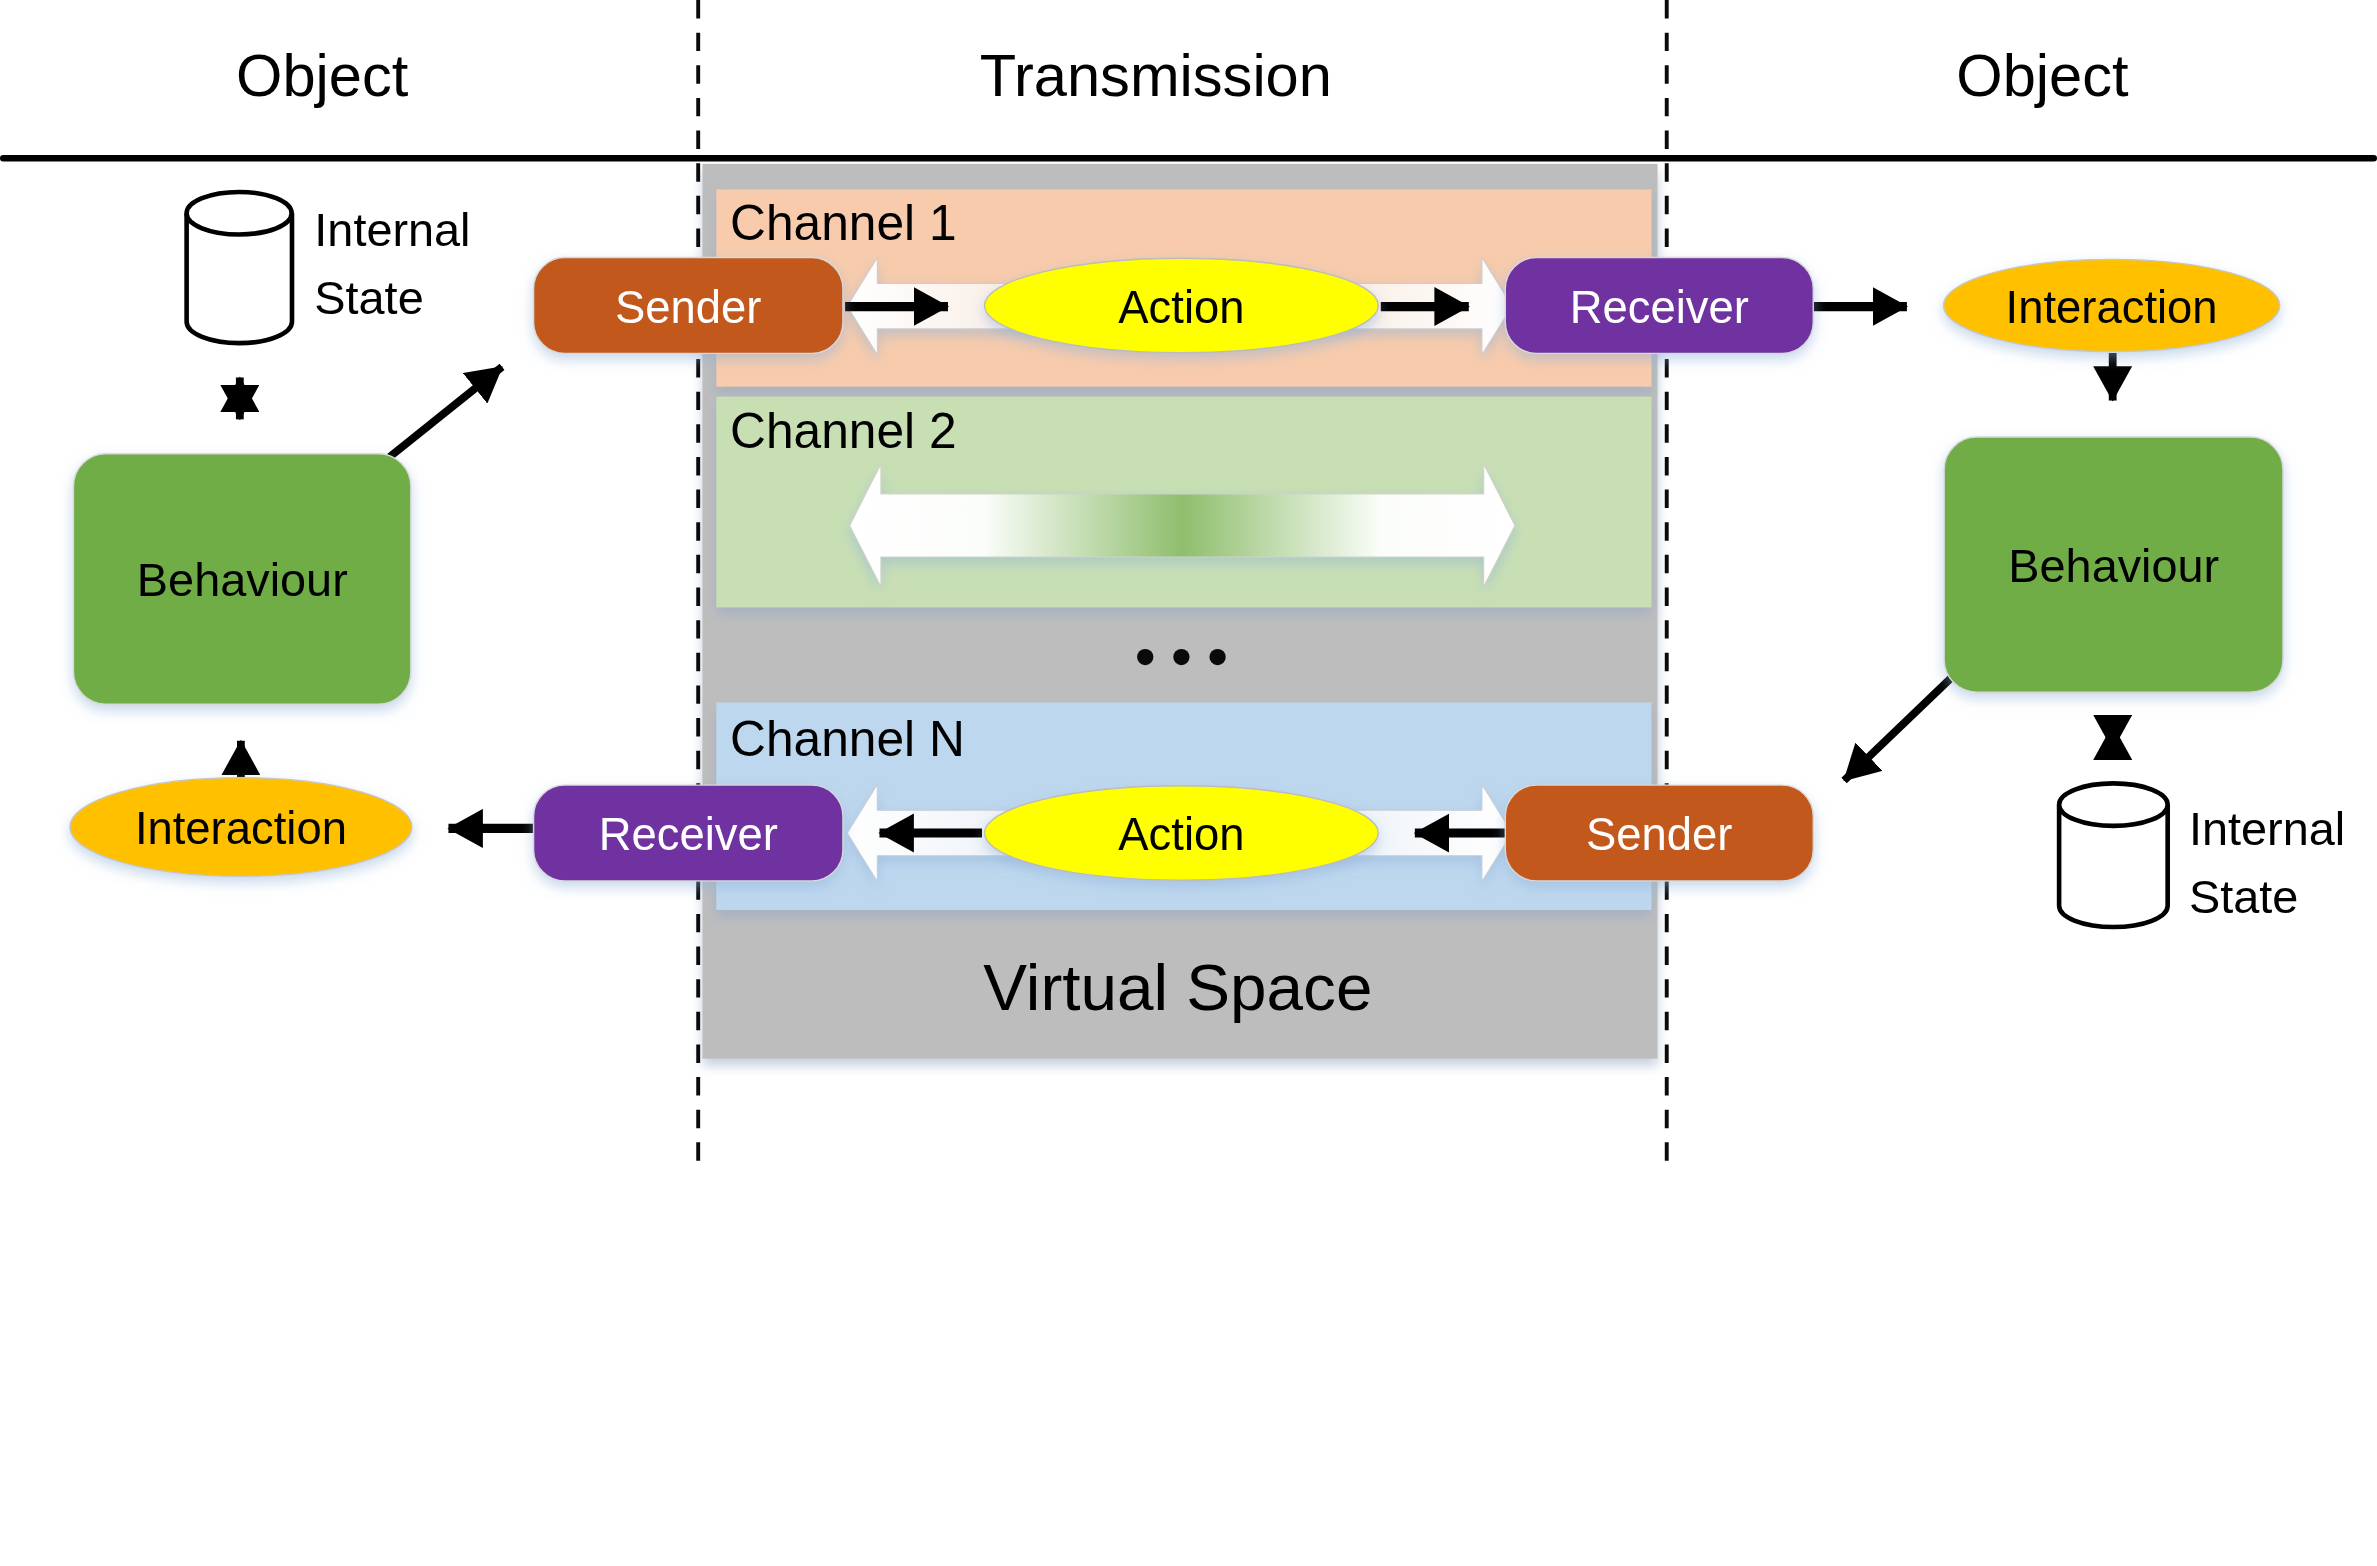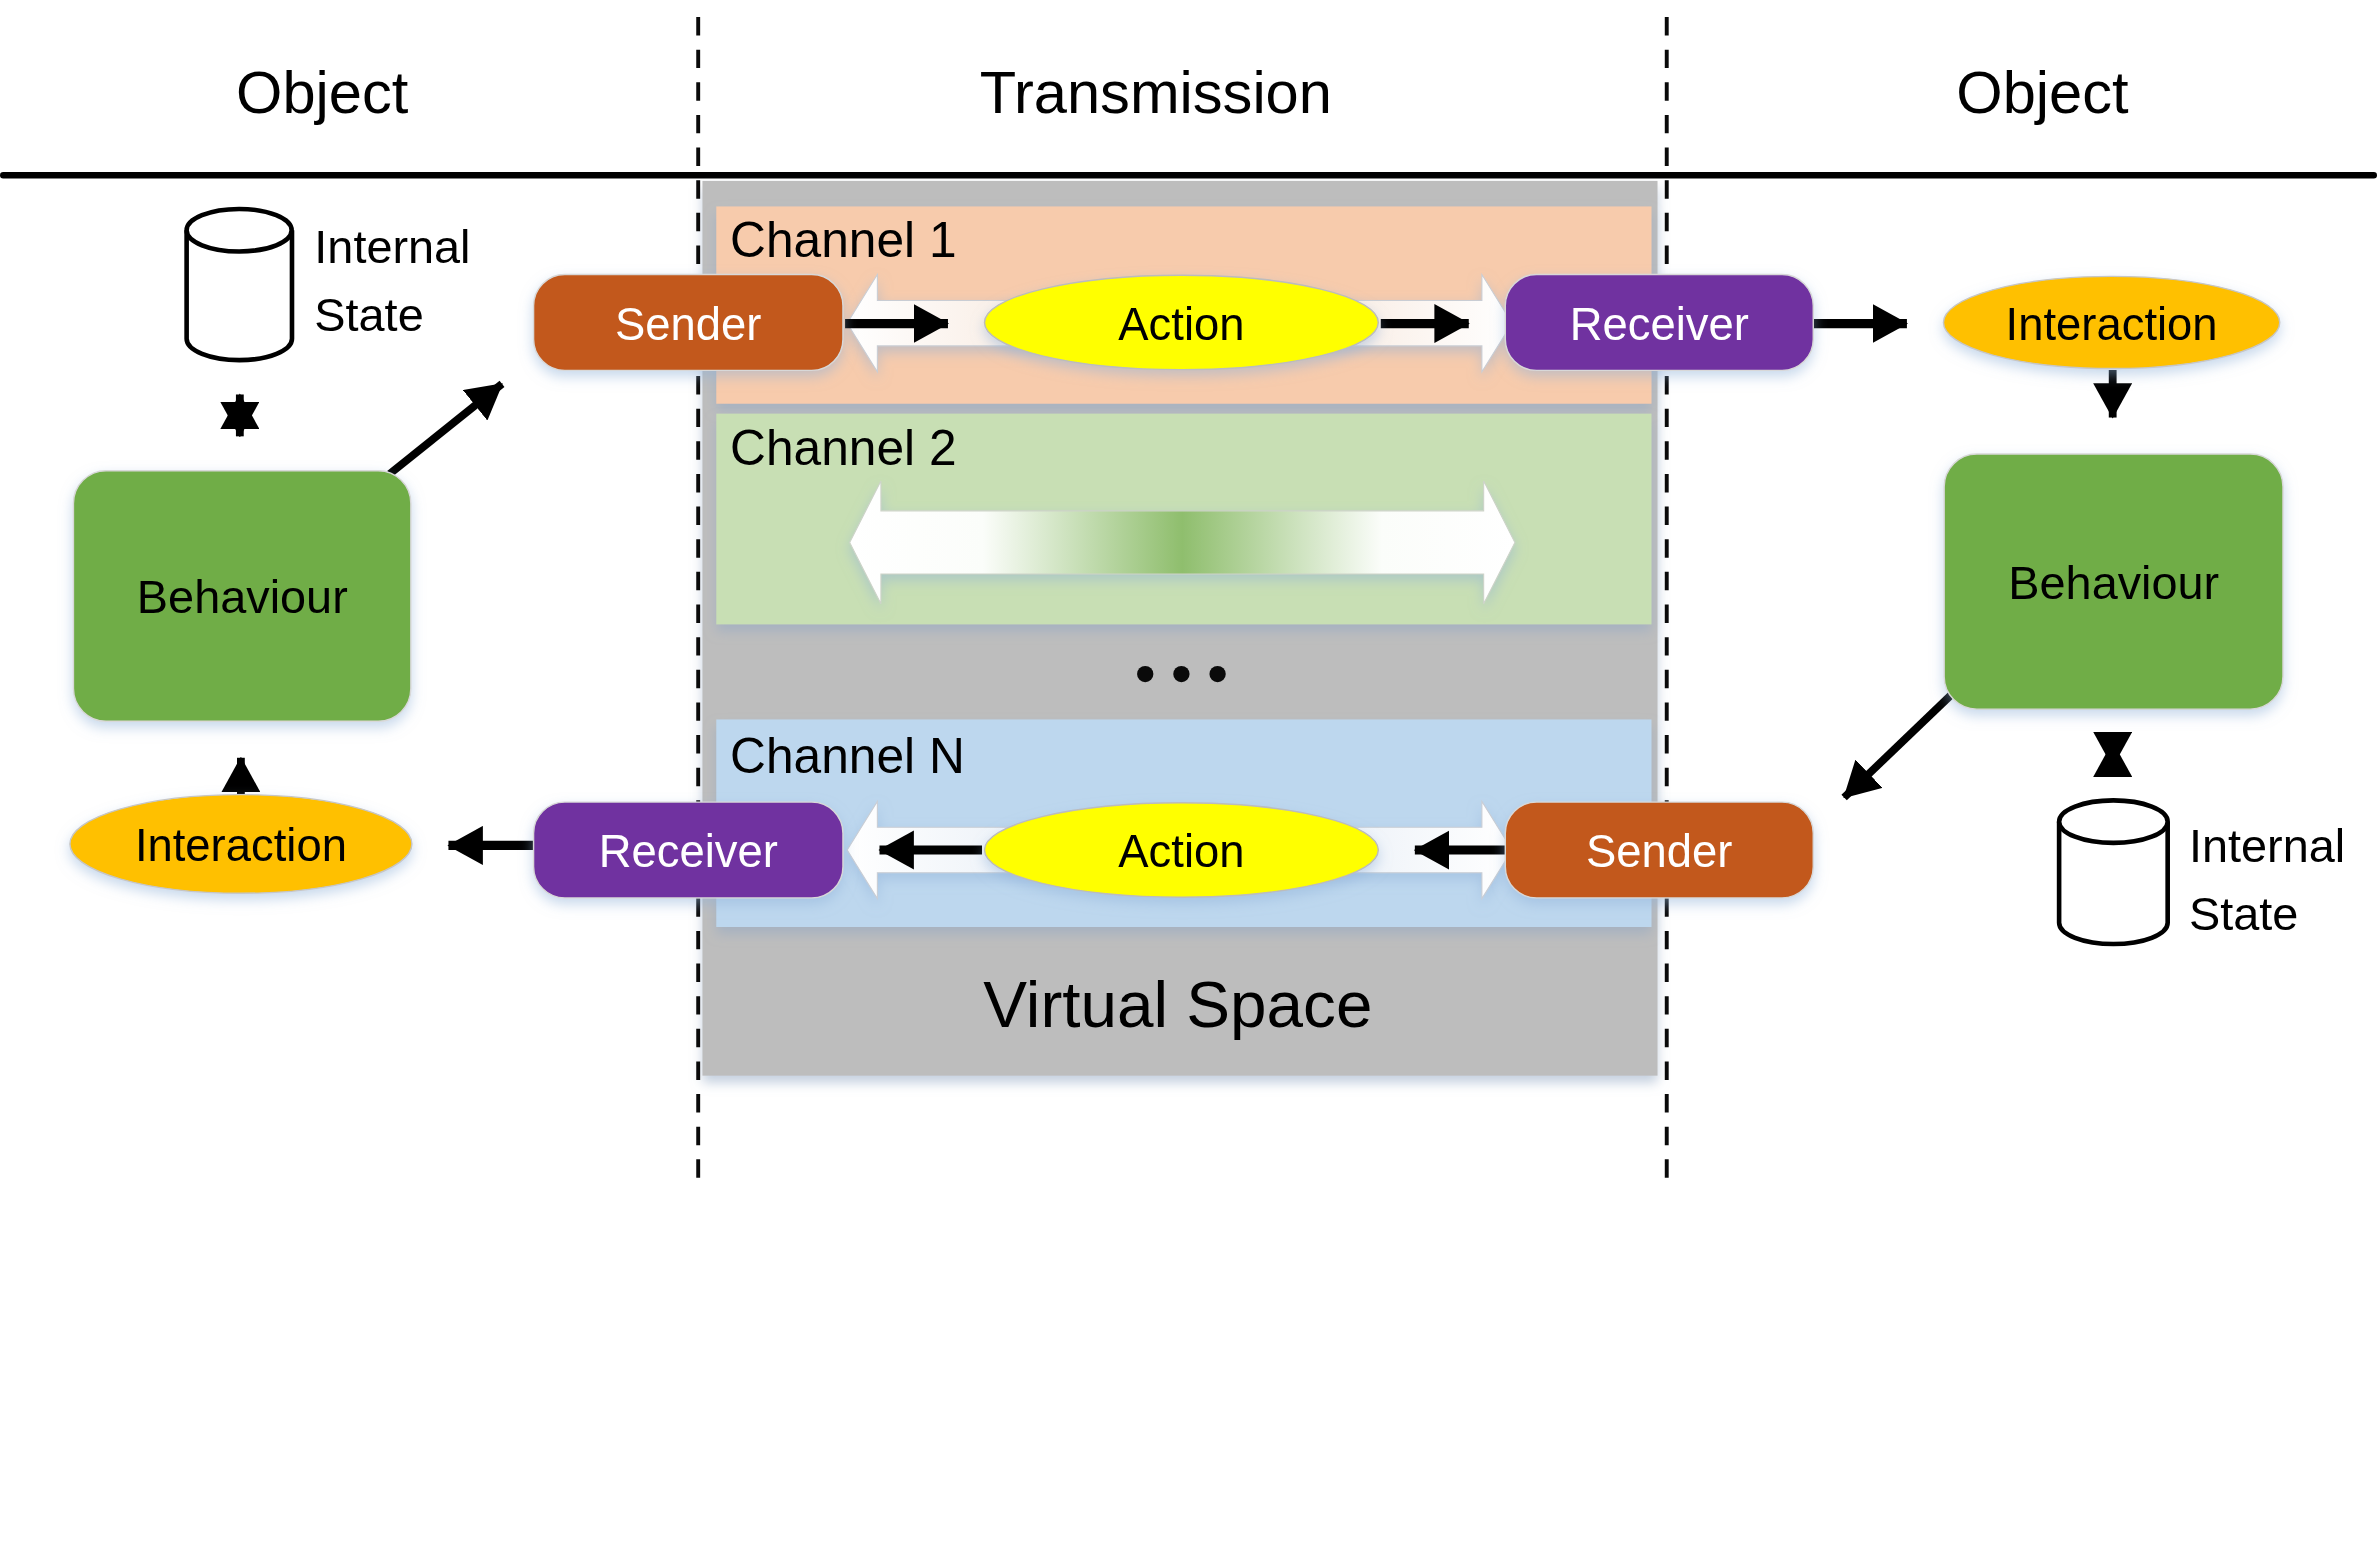--- a/index.html
+++ b/index.html
@@ -1,16 +1,16 @@
 <!DOCTYPE html>
 <html style="font-size:7.6px"><head>
 <meta charset="utf-8">
 <style>
   html,body{margin:0;padding:0;background:#ffffff;}
-  .stage{width:100%;max-width:3186px;margin:17px auto;}
+  .stage{width:100%;max-width:3186px;margin:0 auto;}
   svg{display:block;width:100%;height:auto;}
   text{font-family:"Liberation Sans","DejaVu Sans",sans-serif;fill:#000;}
   .title{font-size:168px;}
   .chlabel{font-size:140px;}
   .vspace{font-size:185px;}
   .node{font-size:128px;}
   .nodeb{font-size:132px;}
   .onwhite{fill:#ffffff;}
   .istate{font-size:132px;}
   .mid{text-anchor:middle;}

